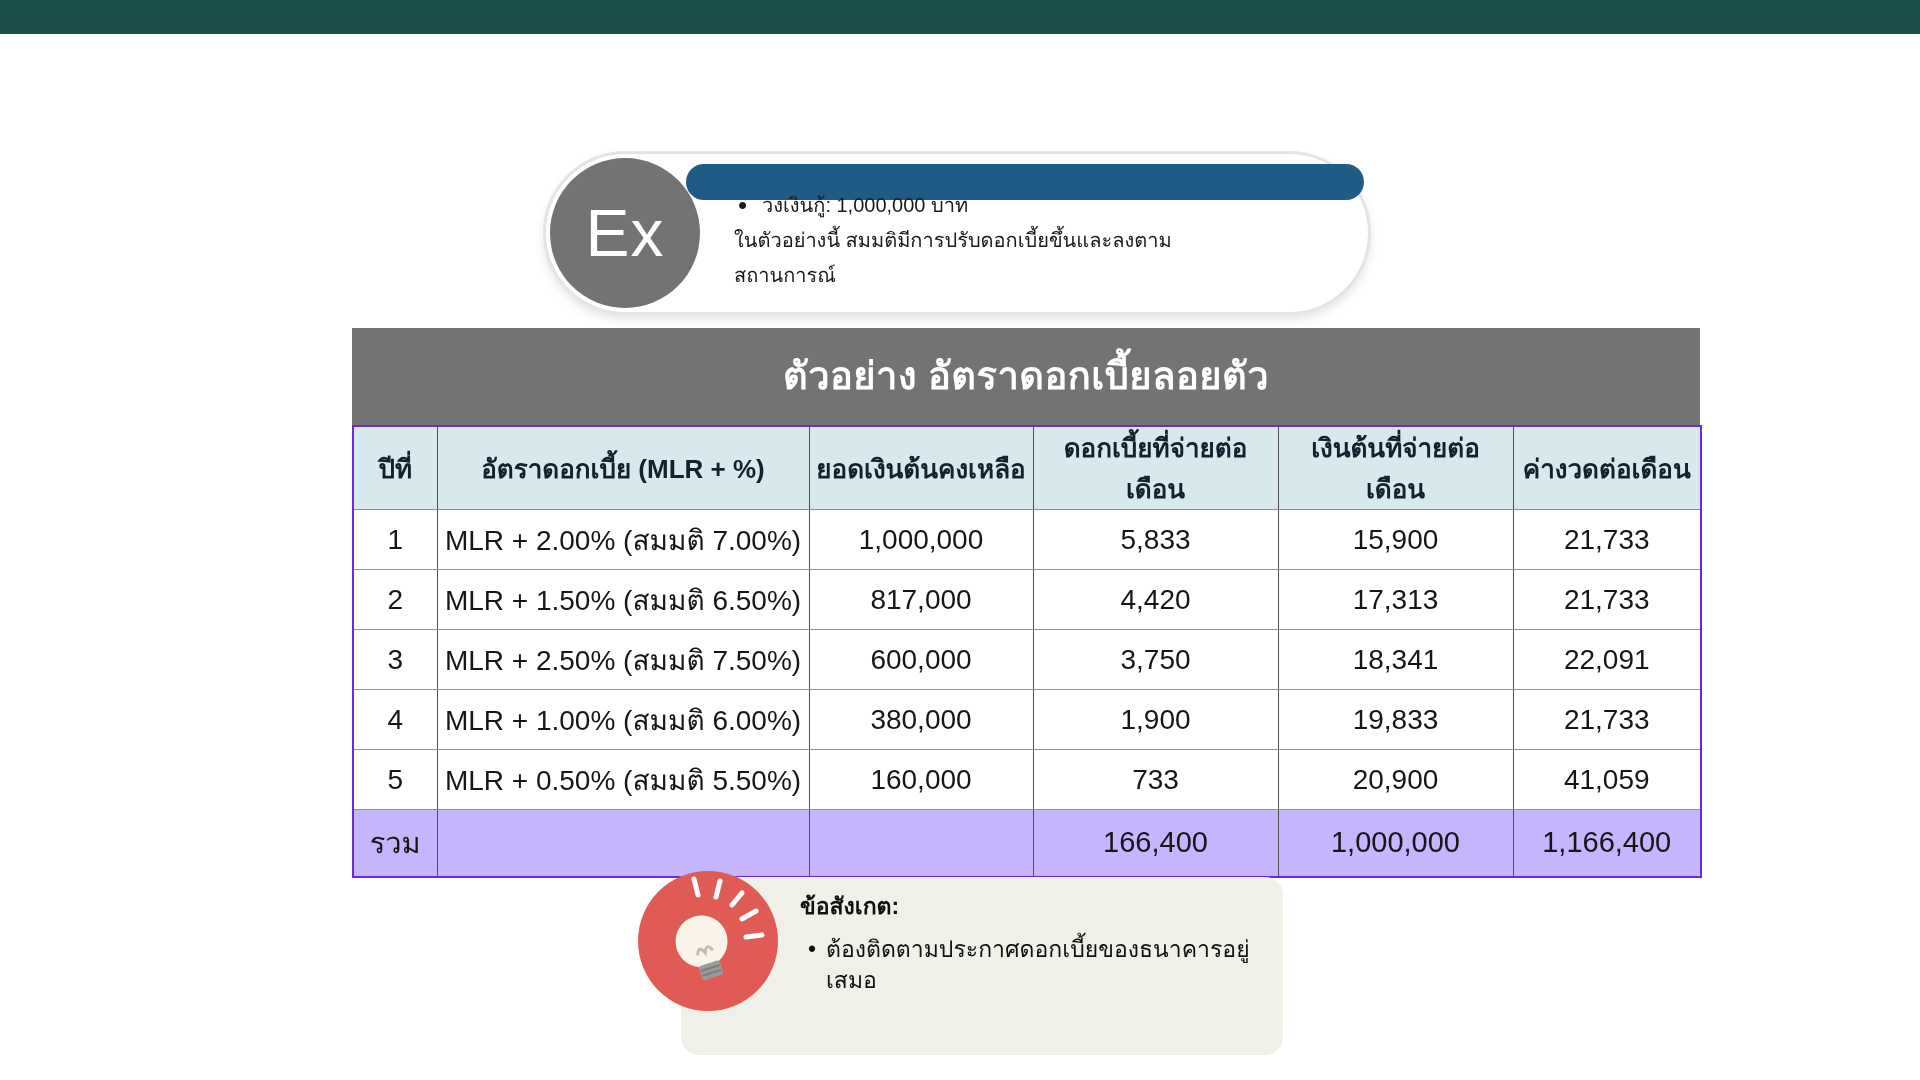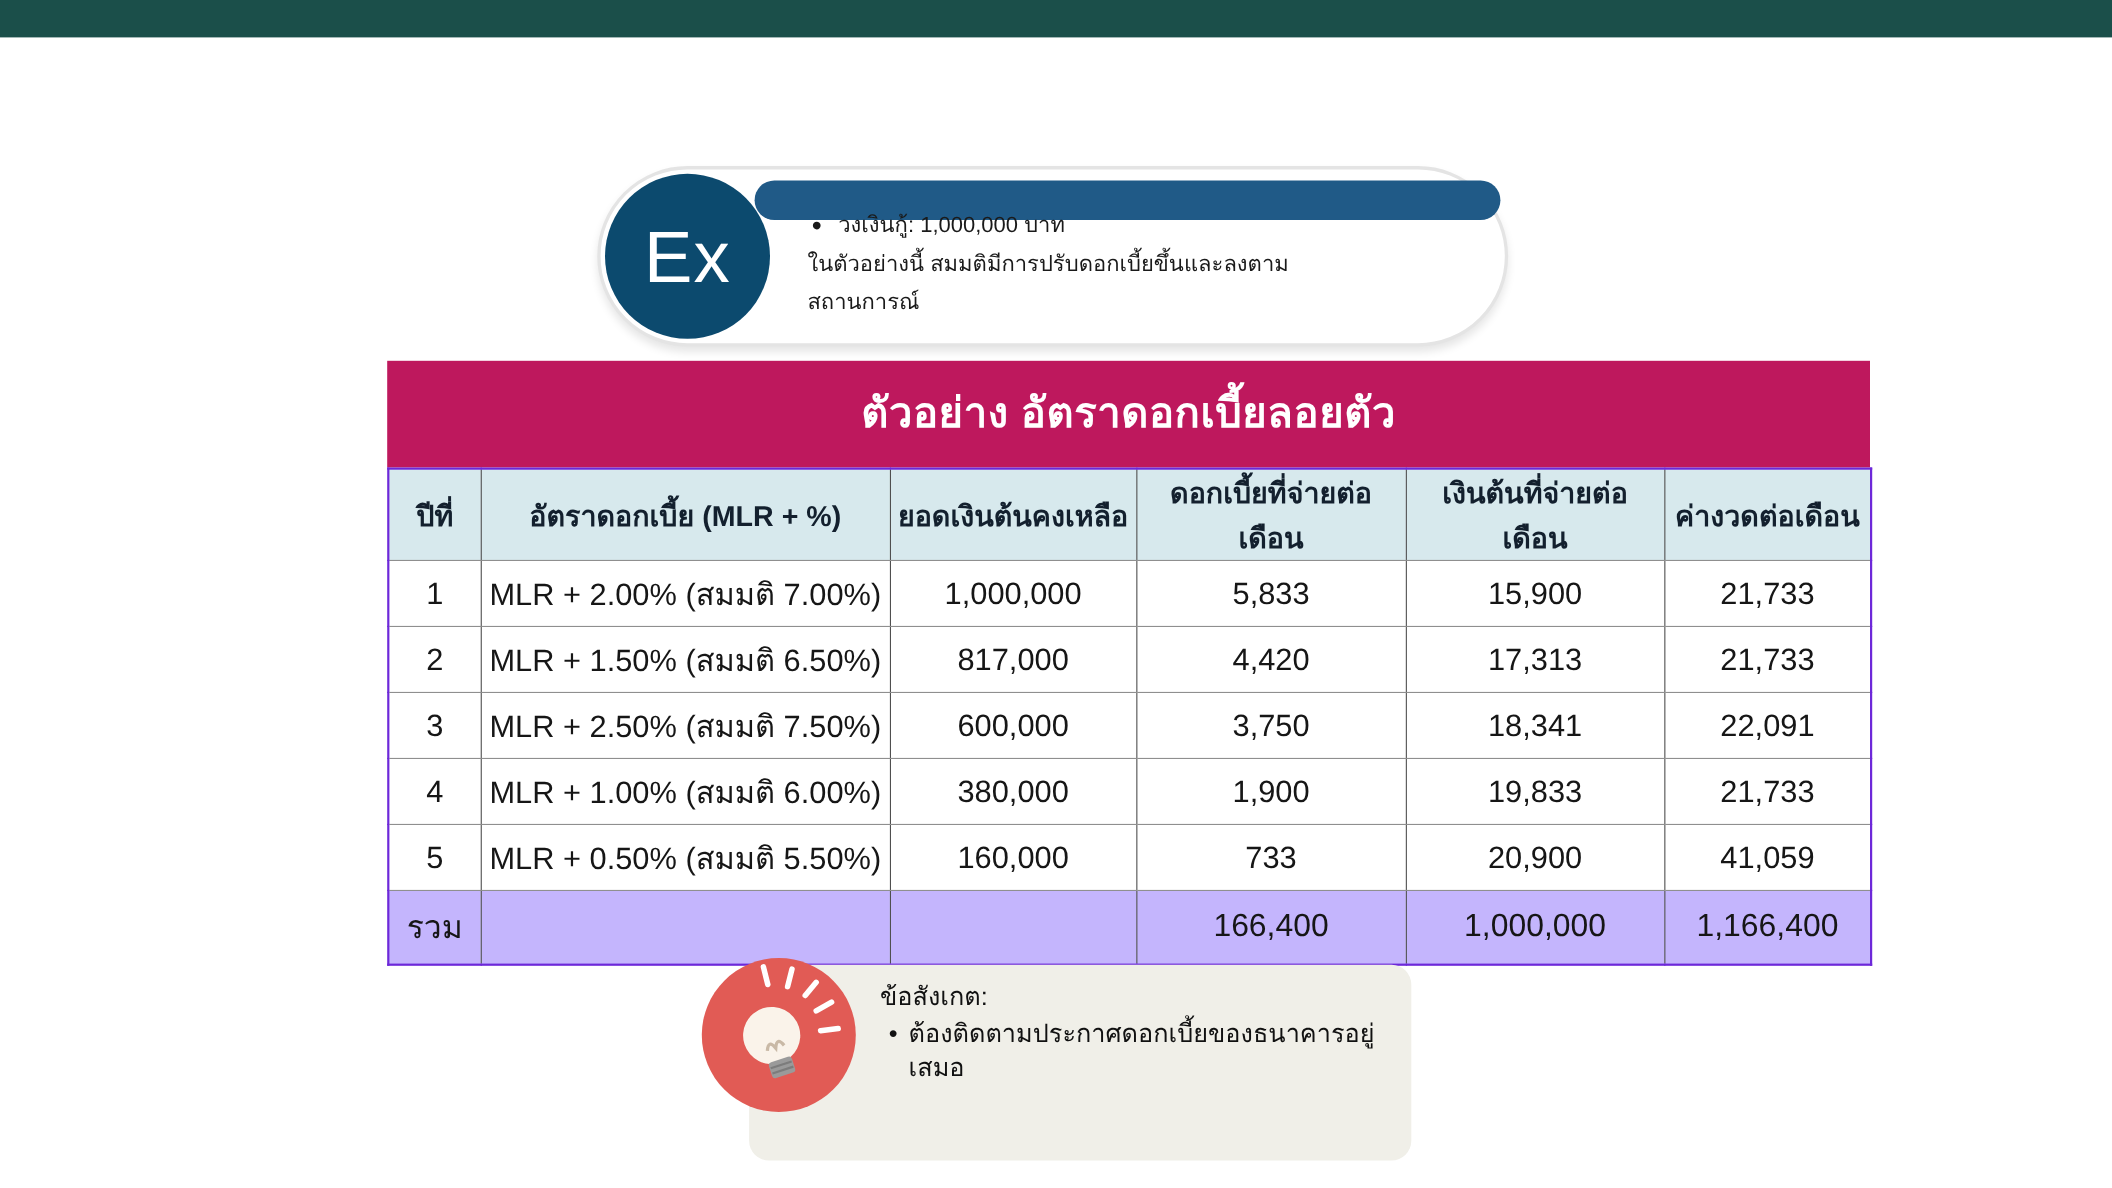--- a/index.html
+++ b/index.html
@@ -15,33 +15,33 @@
     position: absolute; left: 543px; top: 151px; width: 828px; height: 164px;
     background: #ffffff; border: 3px solid #e4e4e4; border-radius: 84px;
     box-shadow: 0 5px 8px rgba(0,0,0,0.10);
   }
   .ex-band {
     position: absolute; left: 140px; right: 4px; top: 10px; height: 36px;
     background: #205a87; border-radius: 18px;
   }
   .ex-circle {
     position: absolute; left: 4px; top: 4px; width: 150px; height: 150px;
-    background: #0c4a6e; border-radius: 50%;
+    background: #737373; border-radius: 50%;
     display: flex; align-items: center; justify-content: center;
   }
   .ex-circle span { color: #ffffff; font-size: 66px; font-weight: 500; letter-spacing: 1px; }
   .ex-text { position: absolute; left: 182px; top: 34px; width: 630px; font-size: 20px; line-height: 35px; color: #1a1a1a; }
   .ex-bullet { padding-left: 34px; position: relative; }
   .ex-bullet::before { content: "•"; position: absolute; left: 10px; font-size: 26px; }
   .ex-line { padding-left: 6px; }
 
   
   .rate-table-wrap { position: absolute; left: 352px; top: 328px; width: 1348px; }
   .rate-title {
-    height: 97px; background: #be185d; color: #ffffff;
+    height: 97px; background: #737373; color: #ffffff;
     font-size: 38px; font-weight: bold; text-align: center; line-height: 97px;
     letter-spacing: 0.5px;
   }
   table.rate { width: 1348px; border-collapse: collapse; table-layout: fixed; border: 2px solid #6d28d9; }
   table.rate th, table.rate td {
     border-left: 1.5px solid #4f4f4f; border-right: 1.5px solid #4f4f4f;
     border-top: 1px solid #8f8f8f; border-bottom: 1px solid #8f8f8f;
     text-align: center; vertical-align: middle; padding: 0 4px;
   }
   table.rate thead th {
@@ -50,21 +50,21 @@
   table.rate tbody td { background: #ffffff; font-size: 28px; height: 60px; color: #161616; }
   table.rate tfoot td { background: #c4b5fd; font-size: 29px; height: 67px; color: #161616; }
 
   
   .note-box {
     position: absolute; left: 681px; top: 877px; width: 602px; height: 178px;
     background: #f0efe8; border-radius: 18px;
   }
   .note-icon { position: absolute; left: 636px; top: 869px; width: 144px; height: 144px; }
   .note-content { position: absolute; left: 800px; top: 891px; width: 470px; font-size: 23px; line-height: 31px; color: #111111; }
-  .note-title { font-weight: 400; margin-bottom: 2px; }
+  .note-title { font-weight: 700; margin-bottom: 12px; }
   .note-bullet { padding-left: 26px; position: relative; }
   .note-bullet::before { content: "•"; position: absolute; left: 8px; }
 </style>
 </head>
 <body>
 
 <div class="canvas">
 
   <div class="top-bar"></div>
 

